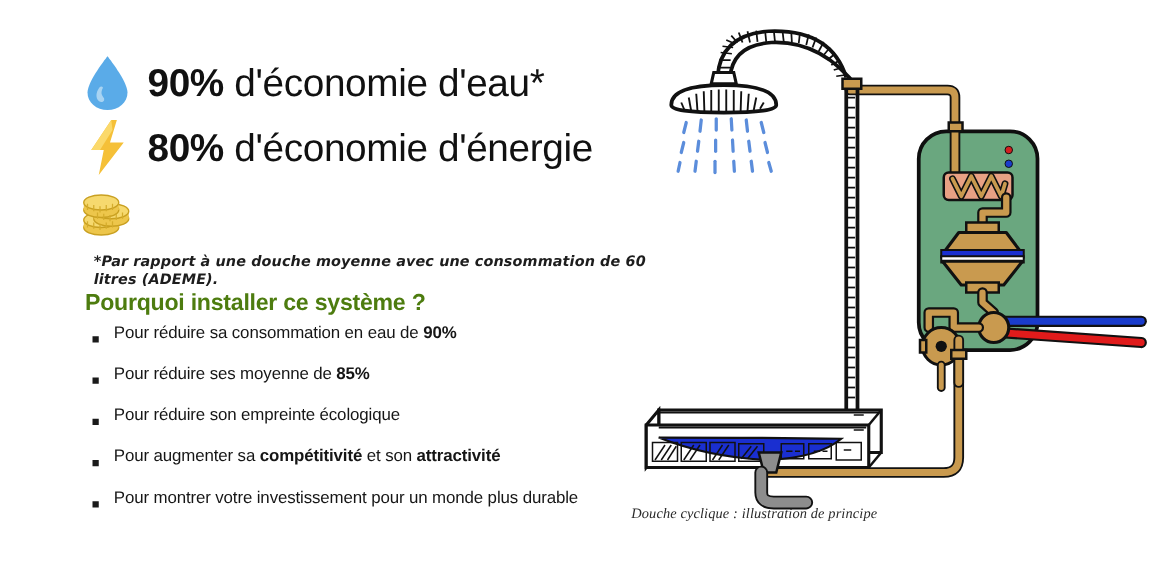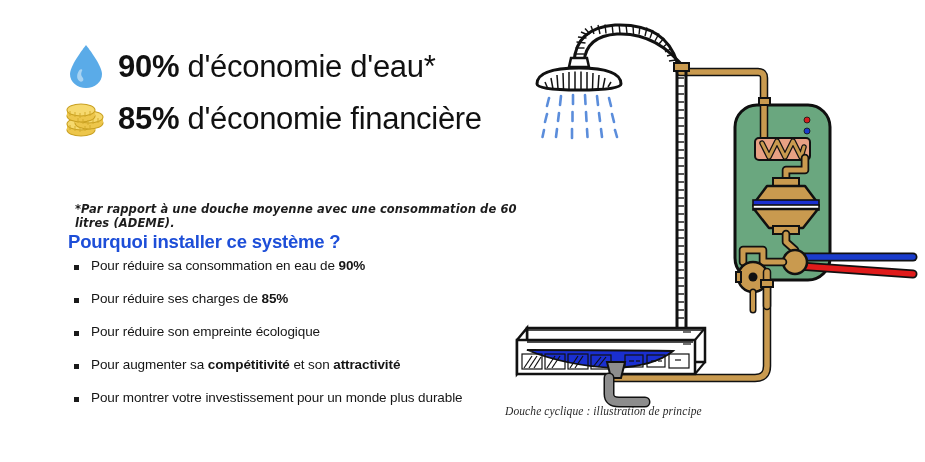--- a/index.html
+++ b/index.html
@@ -36,26 +36,26 @@
   .footnote{
     position:absolute;left:60px;top:202px;
     font-size:11.5px;font-style:italic;font-weight:600;
     color:#1d1d1d;letter-spacing:0.1px;
     font-family:"DejaVu Sans",sans-serif;
     margin-left:15px;
   }
 
   .section-title{
     position:absolute;left:68px;top:231px;
-    font-size:18.5px;font-weight:700;color:#1d4ed8;letter-spacing:-0.2px;
+    font-size:18.5px;font-weight:700;color:#4d7c0f;letter-spacing:-0.2px;
   }
 
   .bullets{position:absolute;left:74px;top:258px;width:430px;}
   .bullet{
-    display:flex;align-items:flex-start;margin-bottom:17.5px;
+    display:flex;align-items:flex-end;margin-bottom:17.5px;
   }
   .bullet-marker{
     width:5px;height:5px;background:#1a1a1a;
     margin-top:7px;margin-right:12px;flex:0 0 auto;
   }
   .bullet-text{
     font-size:13.5px;color:#161616;line-height:1.15;letter-spacing:-0.1px;
   }
   .bullet-text b{font-weight:700;}
 
@@ -86,20 +86,32 @@
             <path d="M20 2 C20 2 4 22 4 31 C4 39.2 11.2 45 20 45 C28.8 45 36 39.2 36 31 C36 22 20 2 20 2 Z" fill="#5aabe8"></path>
             <path d="M13.5 27 C10.5 31 10.5 35.5 13 37.8 C14.6 39.2 16.8 38.8 17.3 37.2 C17.8 35.6 16.4 34.6 15.6 33 C14.8 31.4 15.3 29.2 16.2 27.6 C16.9 26.3 14.6 25.5 13.5 27 Z" fill="#a8d3f2"></path>
           </svg>
         </div>
         <div class="stat-text">
           <b>90%</b>
           <span>d'économie d'eau*</span>
         </div>
       </div>
 
+      <div class="stat-row">
+        <div class="stat-icon">
+          <svg width="34" height="46" viewBox="0 0 34 46">
+            <path d="M20 1 L4 25 L14 25 L10 45 L30 19 L19 19 L24.5 1 Z" fill="#f5c038"></path>
+            <path d="M20 1 L4 25 L11 25 L21 9 Z" fill="#fbd96b"></path>
+          </svg>
+        </div>
+        <div class="stat-text">
+          <b>80%</b>
+          <span>d'économie d'énergie</span>
+        </div>
+      </div>
 
       <div class="stat-row">
         <div class="stat-icon">
           <svg width="44" height="44" viewBox="0 0 44 44">
             <g stroke="#c9a021" stroke-width="1.1">
               <ellipse cx="17" cy="34" rx="14" ry="6" fill="#edc64b"></ellipse>
               <rect x="3" y="28" width="28" height="6" fill="#edc64b" stroke="none"></rect>
               <ellipse cx="17" cy="28" rx="14" ry="6" fill="#f6d96e"></ellipse>
               <ellipse cx="25" cy="27" rx="14" ry="6" fill="#edc64b"></ellipse>
               <rect x="11" y="21" width="28" height="6" fill="#edc64b" stroke="none"></rect>
@@ -120,43 +132,39 @@
                 <line x1="29" y1="23" x2="29" y2="28"></line>
               <line x1="34" y1="22" x2="34" y2="27"></line>
               <line x1="6" y1="15" x2="6" y2="20"></line>
                 <line x1="11" y1="16" x2="11" y2="21"></line>
               <line x1="16" y1="17" x2="16" y2="22"></line>
                 <line x1="21" y1="16" x2="21" y2="21"></line>
               <line x1="26" y1="15" x2="26" y2="20"></line>
             </g>
           </svg>
         </div>
-        <div class="stat-text">
-          <b>85%</b>
-          <span>d'économie financière</span>
-        </div>
       </div>
 
     </div>
 
     <div class="footnote">*Par rapport à une douche moyenne avec une consommation de 60 litres (ADEME).</div>
 
     <div class="section-title">Pourquoi installer ce système ?</div>
 
     <div class="bullets">
 
       <div class="bullet">
         <span class="bullet-marker"></span>
         <span class="bullet-text"><span>Pour réduire sa consommation en eau de </span><b>90%</b><span></span></span>
       </div>
 
 
       <div class="bullet">
         <span class="bullet-marker"></span>
-        <span class="bullet-text"><span>Pour réduire ses charges de </span><b>85%</b><span></span></span>
+        <span class="bullet-text"><span>Pour réduire ses moyenne de </span><b>85%</b><span></span></span>
       </div>
 
       <div class="bullet">
         <span class="bullet-marker"></span>
         <span class="bullet-text">Pour réduire son empreinte écologique</span>
       </div>
 
       <div class="bullet">
         <span class="bullet-marker"></span>
         <span class="bullet-text"><span>Pour augmenter sa </span><b>compétitivité</b><span> et son </span><b>attractivité</b></span>

